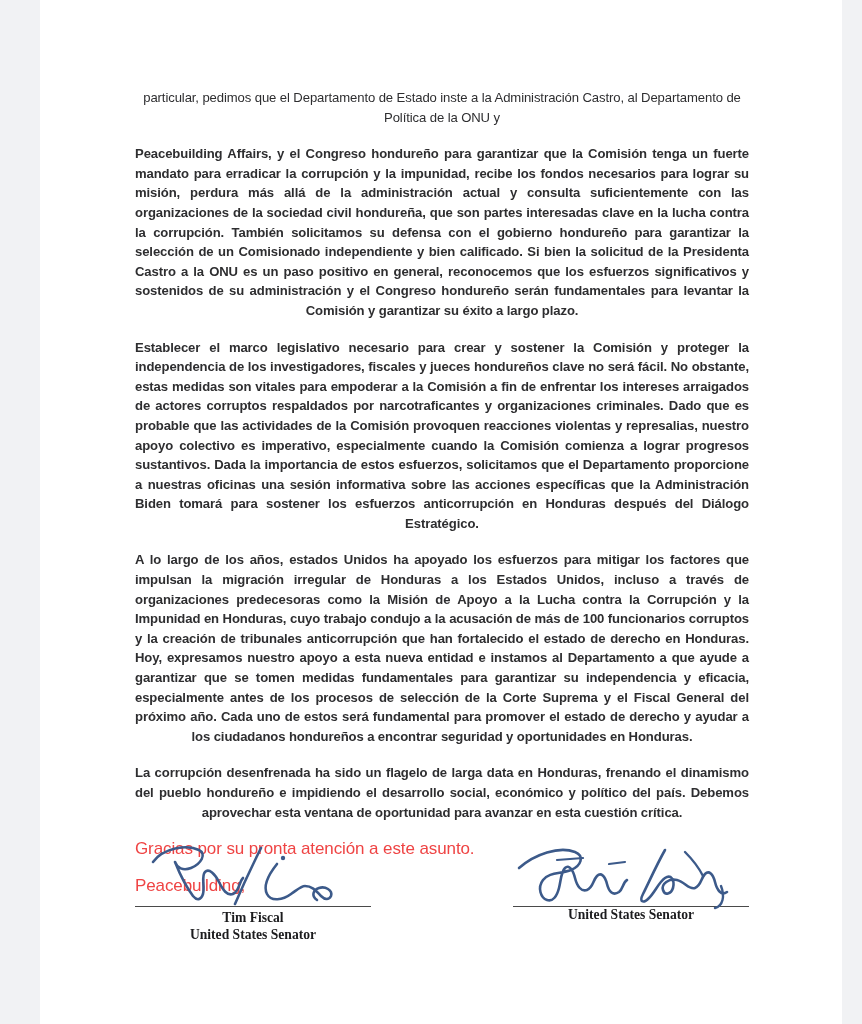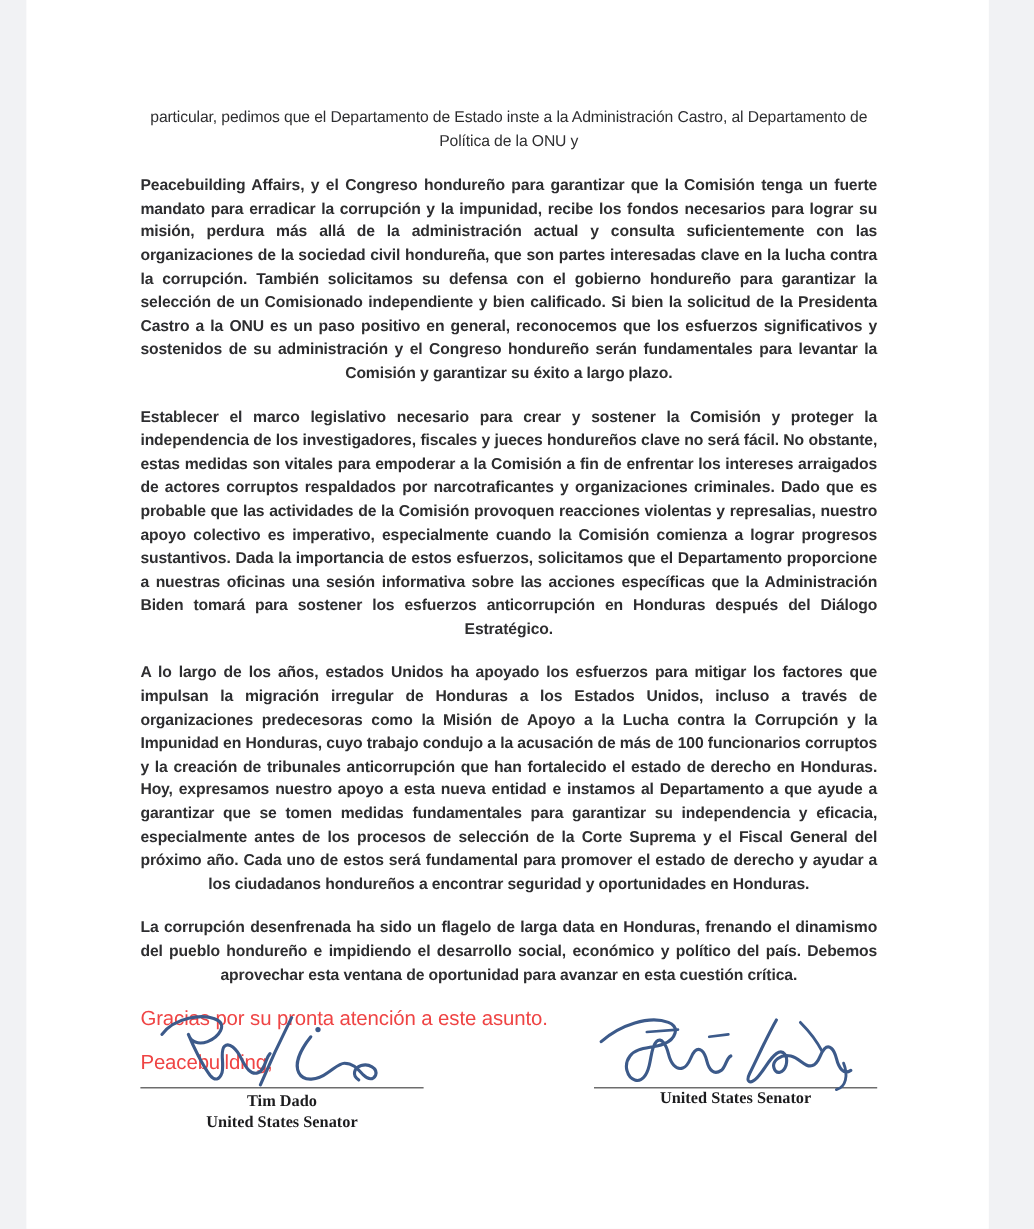--- a/index.html
+++ b/index.html
@@ -15,21 +15,21 @@
   }
   #viewport {
     position: relative;
     width: 862px;
     height: 1024px;
     background: #f1f2f4;
   }
   
   #page {
     position: absolute;
-    left: 22px;
+    left: 40px;
     top: 0;
     width: 802px;
     height: 1024px;
     background: #ffffff;
     box-sizing: border-box;
   }
   #letter-body {
     position: absolute;
     left: 95px;           
     top: 88px;
@@ -132,21 +132,21 @@
                      C44 34, 52 50, 58 58 C62 63, 66 62, 68 56 C70 48, 66 38, 70 34
                      C74 30, 80 36, 84 44 C88 52, 92 58, 98 56 C104 54, 104 44, 108 40" stroke="#3c5a8a" stroke-width="2.6" stroke-linecap="round" stroke-linejoin="round"></path>
             <path d="M126 10 C116 30, 106 52, 100 66" stroke="#3c5a8a" stroke-width="2.6" stroke-linecap="round"></path>
             <path d="M142 26 C134 36, 128 48, 132 56 C136 64, 148 62, 156 56
                      C162 52, 166 48, 170 48 C178 48, 182 54, 186 58 C190 62, 194 62, 196 58
                      C198 52, 190 48, 184 50 C178 52, 176 58, 182 62" stroke="#3c5a8a" stroke-width="2.6" stroke-linecap="round" stroke-linejoin="round"></path>
             <circle cx="148" cy="20" r="2.2" fill="#3c5a8a"></circle>
           </svg>
         </div>
         <div class="sig-rule"></div>
-        <div class="sig-name">Tim Dado</div>
+        <div class="sig-name">Tim Fiscal</div>
         <div class="sig-title">United States Senator</div>
       </div>
 
       <div class="sig-block">
         <div class="sig-mark">
           <svg width="236" height="72" viewBox="0 0 236 72" fill="none" aria-hidden="true">
             <path d="M6 30 C22 16, 46 8, 62 14 C72 18, 68 28, 58 32 C48 36, 36 34, 30 42
                      C24 50, 28 60, 34 62 C40 64, 44 58, 46 50 C48 42, 48 34, 52 30
                      C56 26, 60 32, 62 40 C64 48, 68 54, 74 52 C80 50, 80 42, 84 38
                      C88 34, 92 38, 94 46 C96 54, 100 58, 106 54 C110 51, 110 44, 114 42" stroke="#3c5a8a" stroke-width="2.6" stroke-linecap="round" stroke-linejoin="round"></path>

